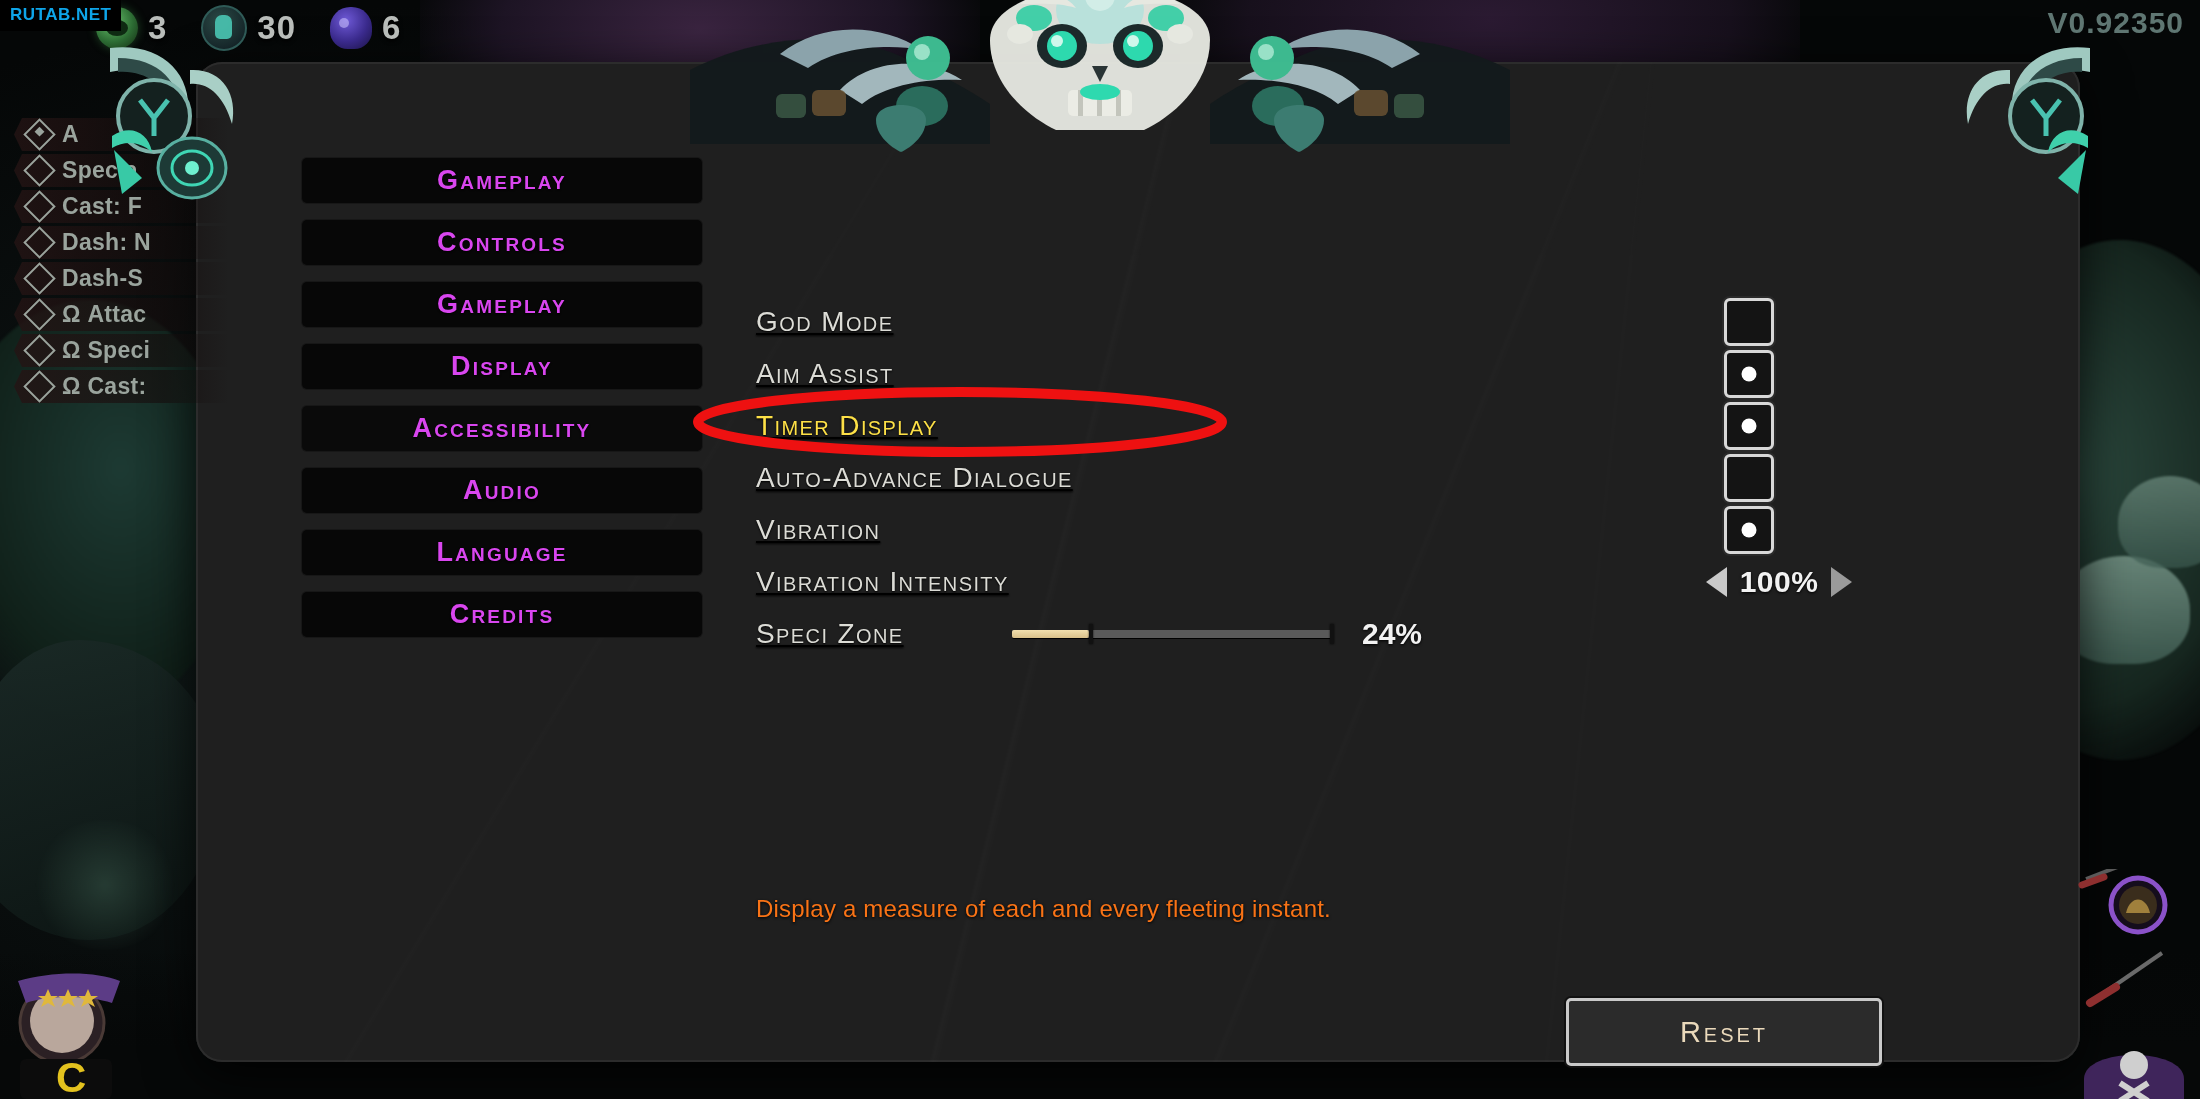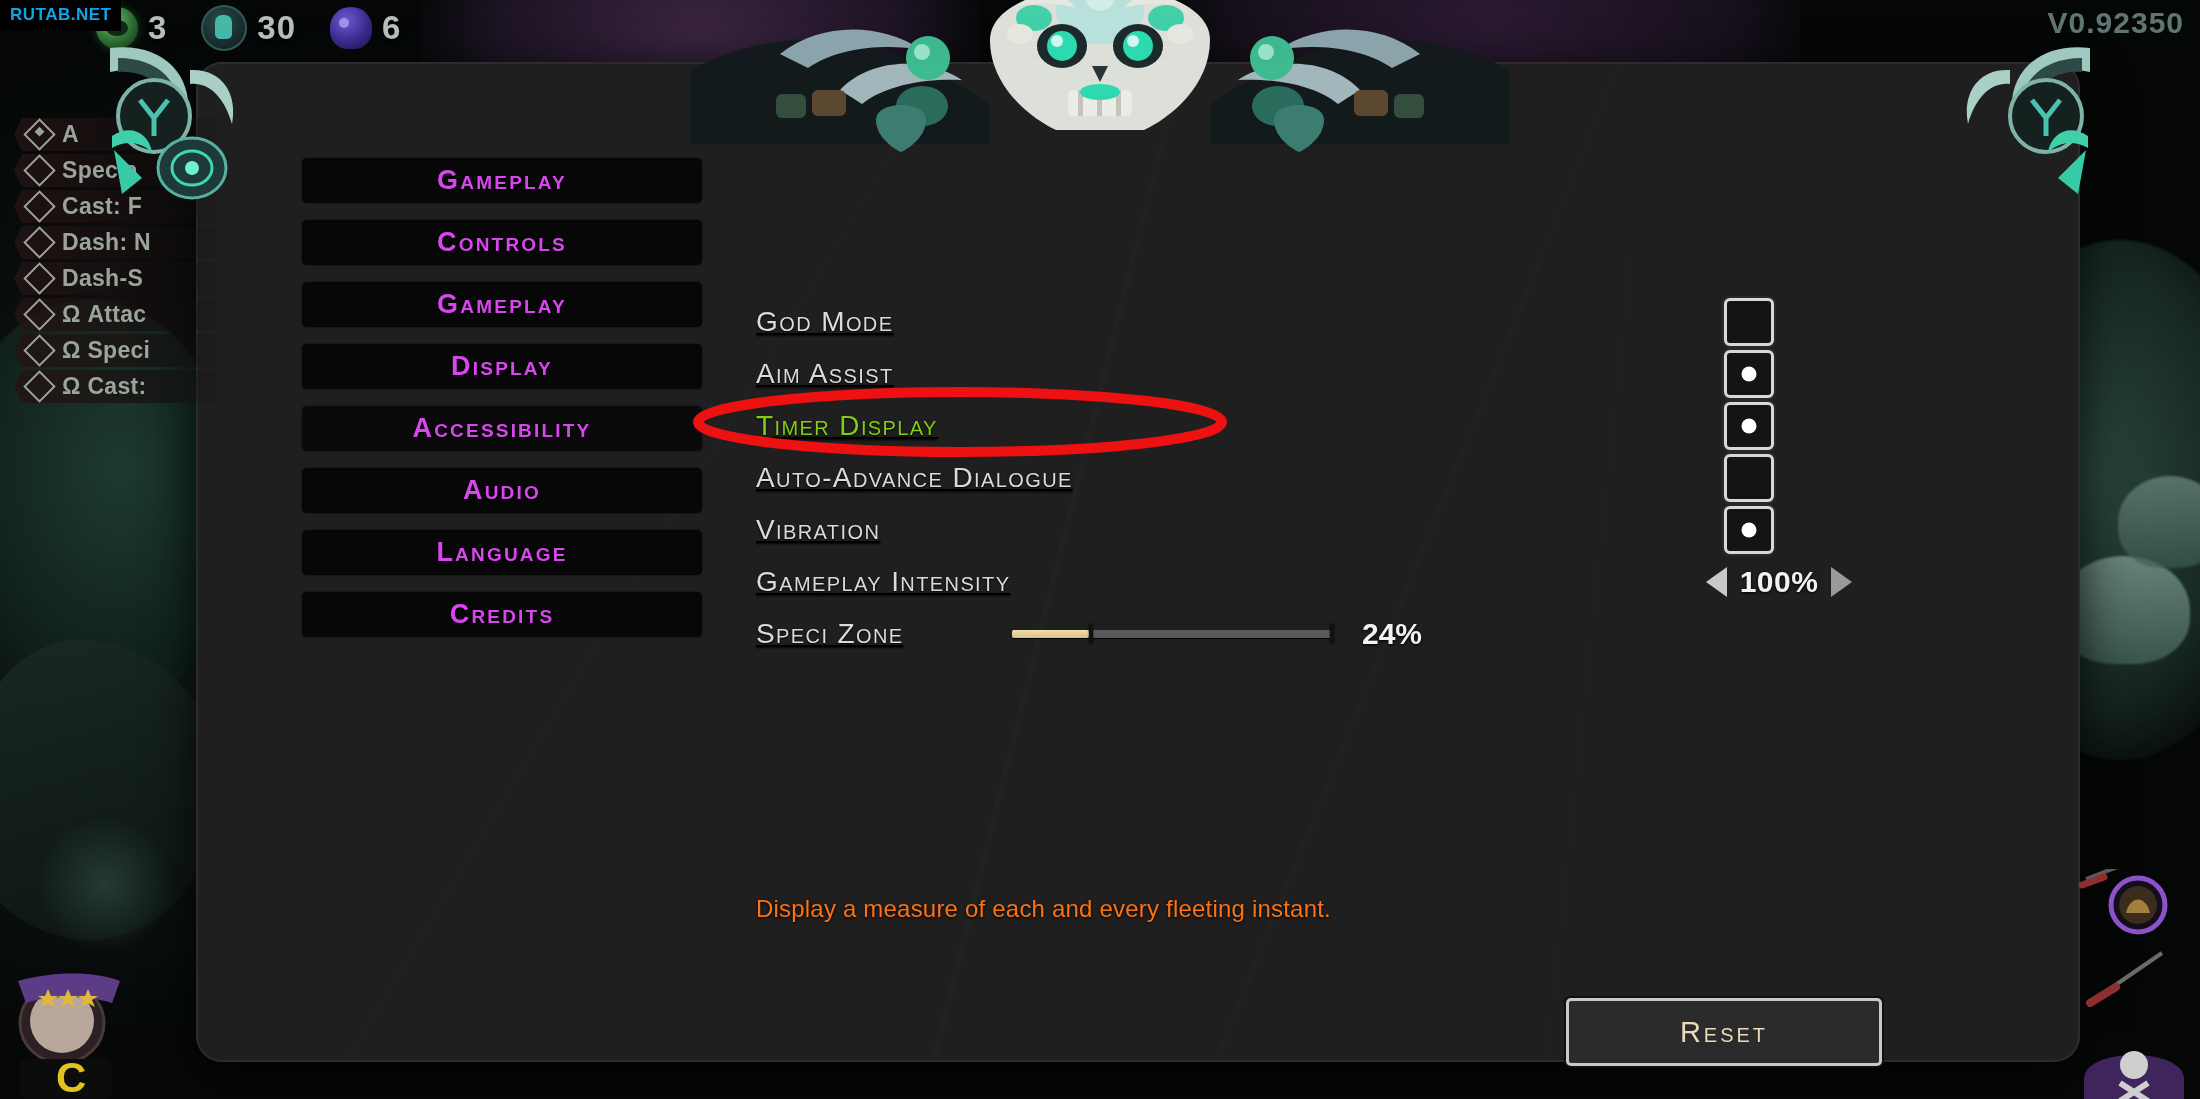--- a/index.html
+++ b/index.html
@@ -85,21 +85,21 @@
     box-shadow:0 0 0 1px #171717;cursor:pointer;}
   .cat-btn span{font-size:27px;color:#d946ef;font-variant:small-caps;
     letter-spacing:2.2px;font-weight:bold;text-shadow:0 1px 2px #000;}
   .cat-btn.selected{background:#0a0a0a;}
 
   
   #settings{position:absolute;left:756px;top:296px;width:1000px;z-index:30;}
   .srow{height:52px;display:flex;align-items:center;position:relative;text-decoration:underline;}
   .slabel{font-size:28px;color:#dcdcd6;font-variant:small-caps;letter-spacing:1.4px;
     text-shadow:0 1px 2px #000;white-space:nowrap;}
-  .slabel.hl{color:#84cc16;}
+  .slabel.hl{color:#fde047;}
   .sctl{position:absolute;left:700px;top:0;height:52px;display:flex;align-items:center;}
 
   .chk{width:44px;height:42px;border-radius:6px;border:3px solid #d8d8d8;
     background:#141414;box-shadow:0 0 0 2px #2a2a2a;position:relative;cursor:pointer;}
   .chk.on:after{content:"";position:absolute;left:50%;top:50%;width:15px;height:15px;
     transform:translate(-50%,-50%);border-radius:50%;background:#fff;}
 
   .stepper{display:flex;align-items:center;gap:9px;}
   .arrow{width:0;height:0;border-top:15px solid transparent;border-bottom:15px solid transparent;cursor:pointer;}
   .arrow.left{border-right:21px solid #c9c9c9;}
@@ -334,21 +334,21 @@
         <div class="chk" style="margin-left: 268px;"></div>
       </div>
     </div>
     <div class="srow">
       <div class="slabel">Vibration</div>
       <div class="sctl">
         <div class="chk on" style="margin-left: 268px;"></div>
       </div>
     </div>
     <div class="srow">
-      <div class="slabel">Gameplay Intensity</div>
+      <div class="slabel">Vibration Intensity</div>
       <div class="sctl">
         <div class="stepper" style="margin-left: 250px;">
           <div class="arrow left"></div>
           <div class="stepval">100%</div>
           <div class="arrow right"></div>
         </div>
       </div>
     </div>
     <div class="srow">
       <div class="slabel">Speci Zone</div>

